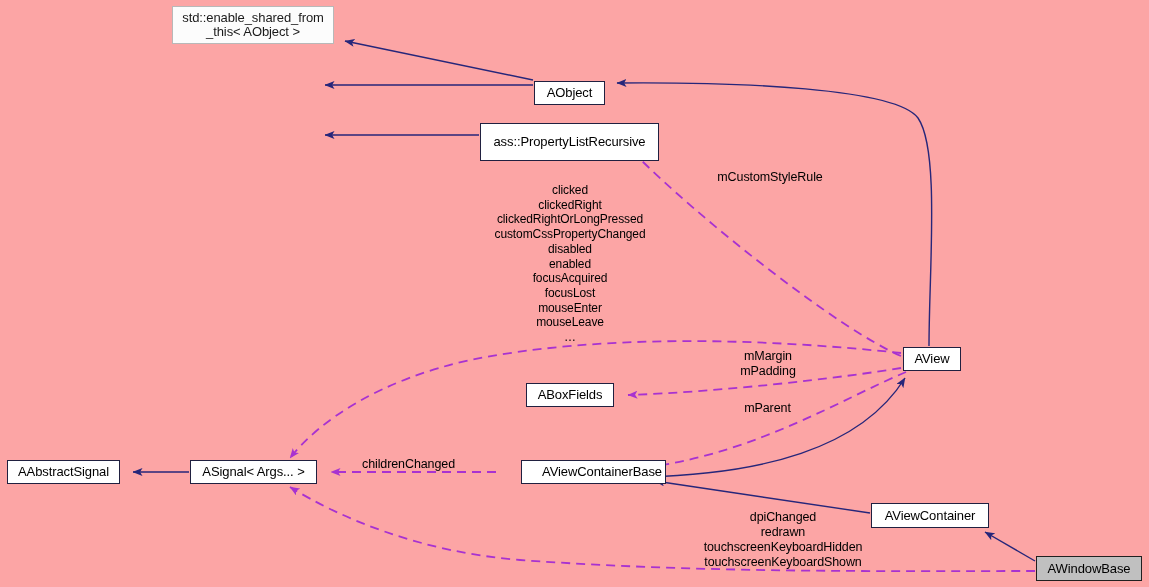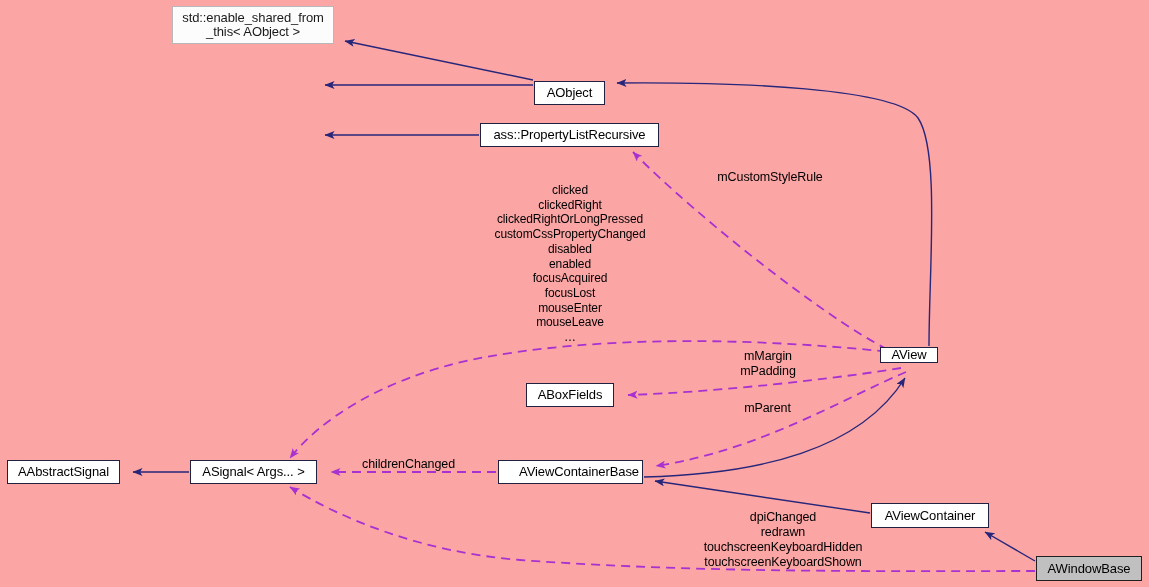--- a/index.html
+++ b/index.html
@@ -111,31 +111,31 @@
     <path d="M 1035,571 C 880,571 700,573 520,560 C 420,552 340,518 290,487" fill="none" stroke="#a832d0" stroke-width="1.8" stroke-dasharray="9,6" marker-end="url(#arrow-usage)"></path>
   </svg>
 
   <div class="node external" style="left:172px; top:6px; width:162px; height:38px;">std::enable_shared_from
 _this&lt; AObject &gt;</div>
 
 
 
   <div class="node" style="left:534px; top:73px; width:71px; height:24px;margin-top:8px;">AObject</div>
 
-  <div class="node" style="left:480px; top:123px; width:179px; height:24px;">ass::PropertyListRecursive</div>
+  <div class="node" style="left:480px; top:123px; width:179px; height:38px;">ass::PropertyListRecursive</div>
 
-  <div class="node" style="left:880px; top:347px; width:58px; height:16px;">AView</div>
+  <div class="node" style="left:903px; top:347px; width:58px; height:24px;">AView</div>
 
   <div class="node" style="left:526px; top:383px; width:88px; height:24px;">ABoxFields</div>
 
   <div class="node" style="left:7px; top:460px; width:113px; height:24px;">AAbstractSignal</div>
 
   <div class="node" style="left:190px; top:460px; width:127px; height:24px;text-align:center;">ASignal&lt; Args... &gt;</div>
 
-  <div class="node" style="left:498px; top:460px; width:145px; height:24px;padding-left:17px;">AViewContainerBase</div>
+  <div class="node" style="left:521px; top:460px; width:145px; height:24px;padding-left:17px;">AViewContainerBase</div>
 
   <div class="node" style="left:871px; top:503px; width:118px; height:25px;">AViewContainer</div>
 
   <div class="node current" style="left:1036px; top:556px; width:106px; height:25px;">AWindowBase</div>
 
   <div class="edge-label" style="left:707px; top:170px; width:126px;">mCustomStyleRule</div>
 
   <div class="signal-list" style="left:481px; top:183px; width:178px;">clicked
 clickedRight
 clickedRightOrLongPressed

